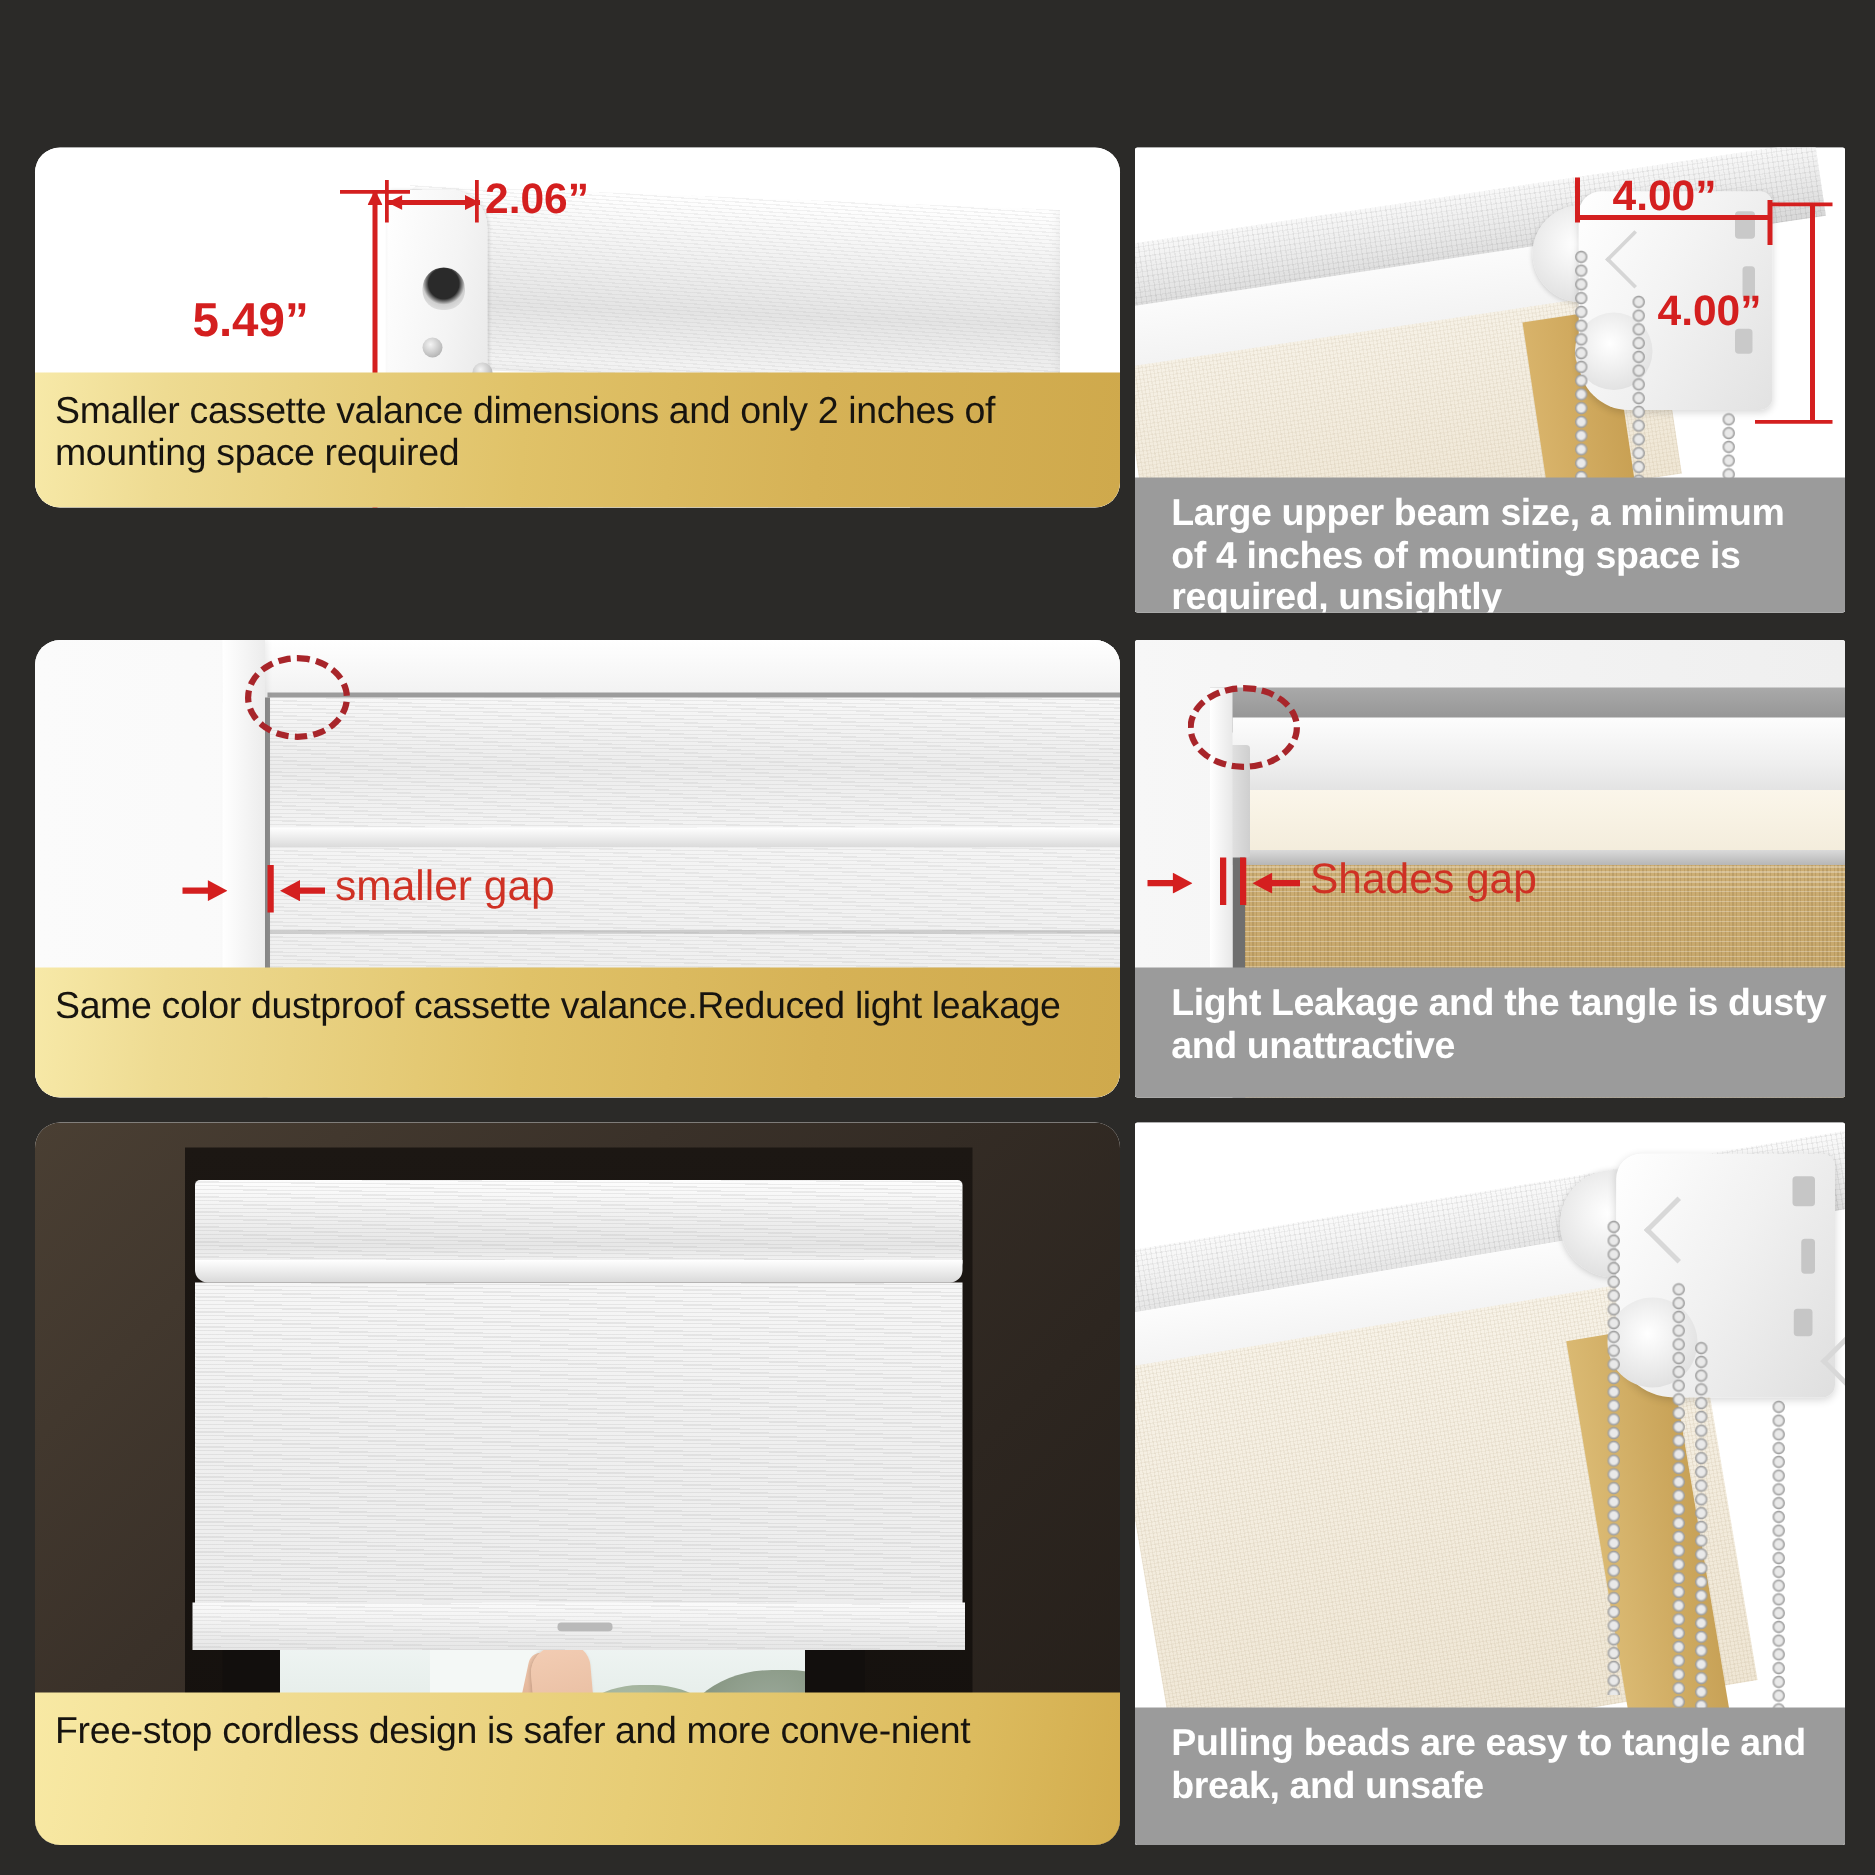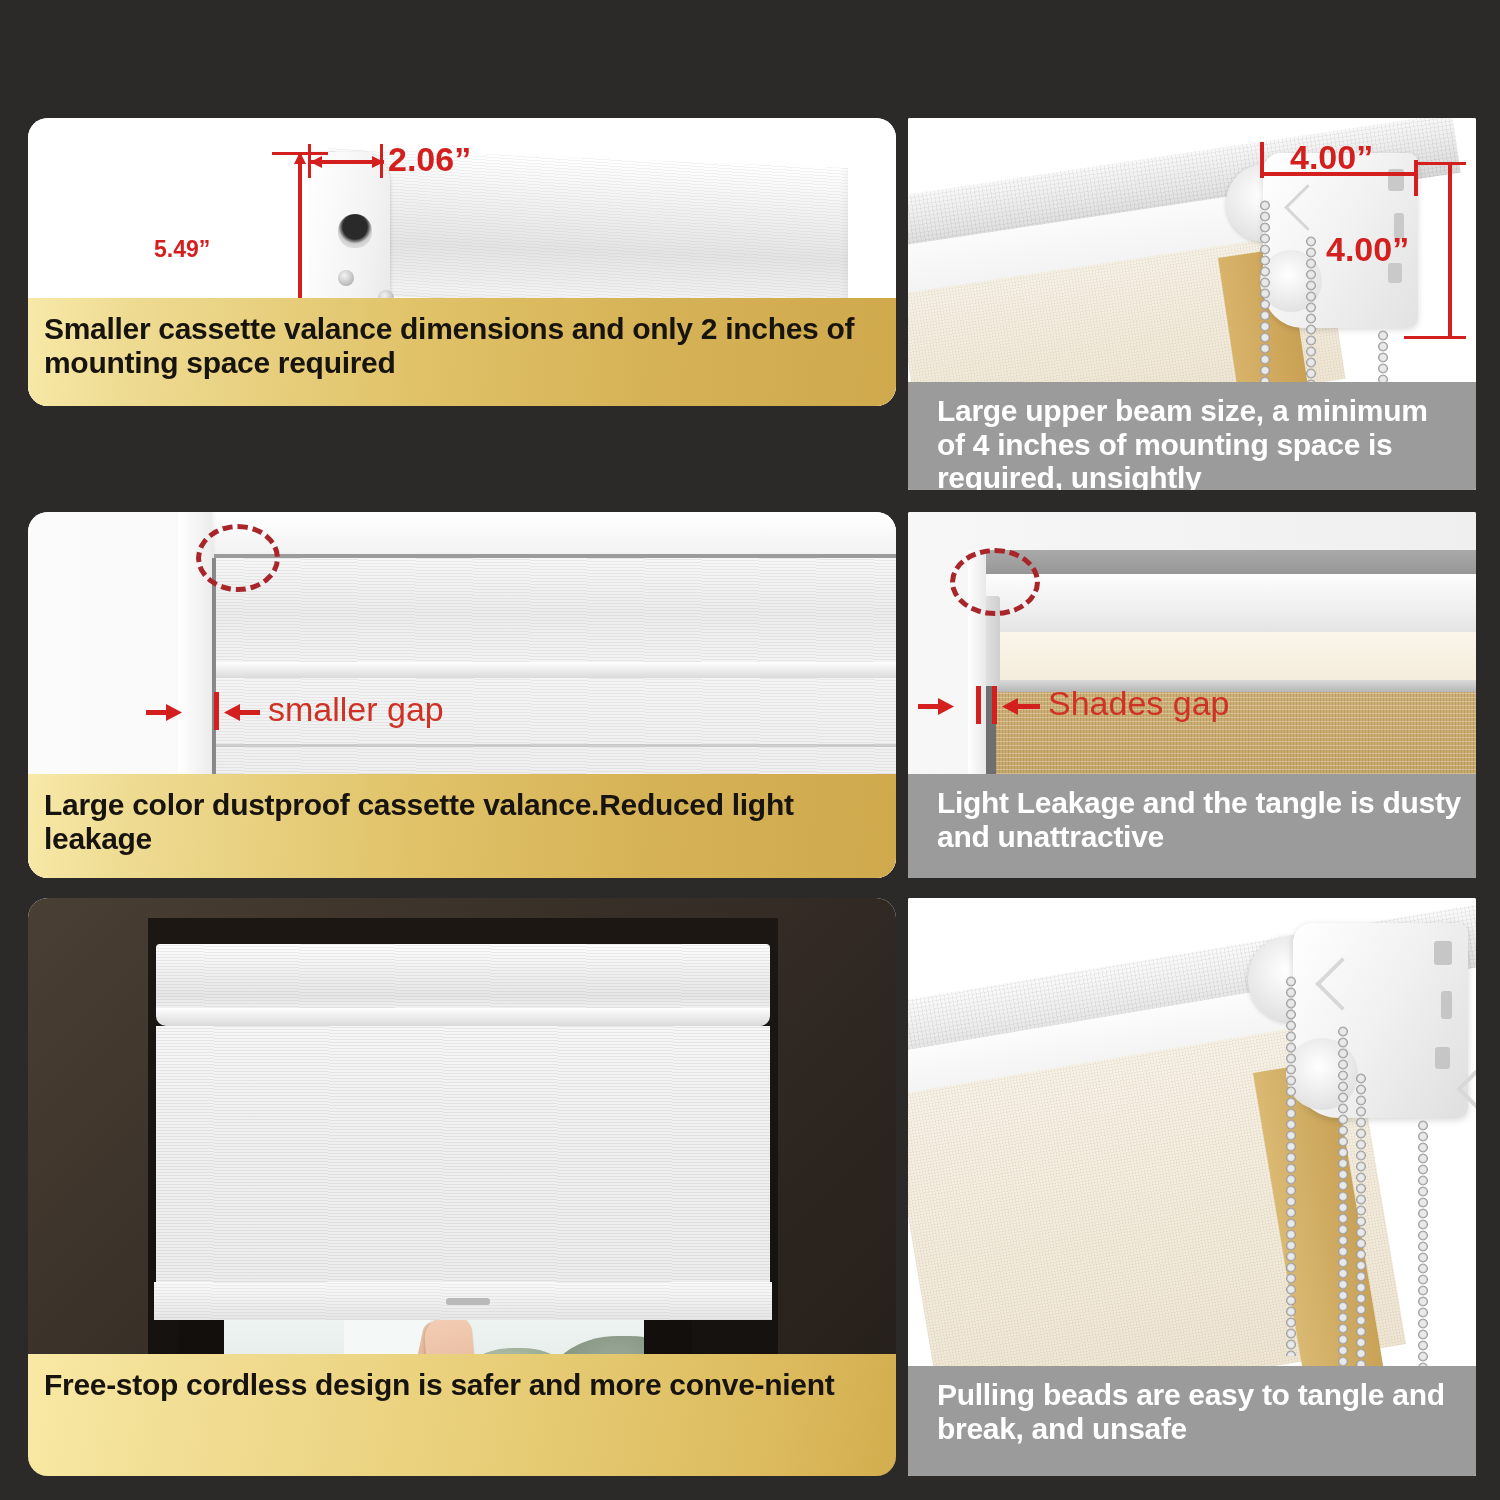--- a/index.html
+++ b/index.html
@@ -33,21 +33,21 @@
   .p5{left:28px;  top:898px;  width:868px; height:578px;}
   .p6{left:908px; top:898px;  width:568px; height:578px;}
 
   .art{position:absolute;inset:0;}
 
   
   .cap{position:absolute;left:0;right:0;bottom:0;box-sizing:border-box;}
   .cap.gold{
     background:linear-gradient(95deg,#f7e9a8 0%,#eedb92 12%,#e0c268 45%,#d6b256 72%,#cfa94c 100%);
     color:#17140f;padding:14px 16px 16px 16px;
-    font-size:30px;font-weight:bold;line-height:1.14;
+    font-size:30px;font-weight:normal;line-height:1.14;
     letter-spacing:-0.3px;
   }
   .cap.gold.soft{
     background:linear-gradient(100deg,#f8e9a4 0%,#f1dd93 20%,#e7cd76 55%,#dcbb5e 85%,#d3ad4e 100%);
   }
   .cap.grey{
     background:#9b9b9b;color:#ffffff;padding:12px 14px 16px 29px;
     font-size:30px;font-weight:bold;line-height:1.12;
     letter-spacing:-0.3px;
   }
@@ -309,21 +309,21 @@
       <div class="rl" style="left:282px;top:42px;width:74px;height:4px;"></div>
       <div class="rl" style="left:282px;top:38px;width:12px;height:12px;clip-path:polygon(100% 0,100% 100%,0 50%);"></div>
       <div class="rl" style="left:344px;top:38px;width:12px;height:12px;clip-path:polygon(0 0,0 100%,100% 50%);"></div>
       <div class="dim-label" style="left:360px;top:22px;font-size:34px;">2.06”</div>
 
       <div class="rl" style="left:244px;top:34px;width:56px;height:3px;"></div>
       <div class="rl" style="left:244px;top:336px;width:56px;height:3px;"></div>
       <div class="rl" style="left:270px;top:36px;width:4px;height:300px;"></div>
       <div class="rl" style="left:266px;top:34px;width:12px;height:12px;clip-path:polygon(0 100%,100% 100%,50% 0);"></div>
       <div class="rl" style="left:266px;top:326px;width:12px;height:12px;clip-path:polygon(0 0,100% 0,50% 100%);"></div>
-      <div class="dim-label" style="left:126px;top:118px;font-size:23px;">5.49”</div>
+      <div class="dim-label" style="left:126px;top:118px;font-size:38px;">5.49”</div>
     </div>
     <div class="cap gold p1c">Smaller cassette valance dimensions and only 2 inches of mounting space required</div>
   </div>
 
   <div class="panel right p2">
     <div class="art">
       <div class="bg"></div>
       <div class="headrail"></div>
       <div class="sheer"></div>
       <div class="creamfab"></div>
@@ -367,21 +367,21 @@
 
       <div class="dashed-ell" style="left:168px;top:12px;width:74px;height:58px;"></div>
 
       <div class="rl" style="left:118px;top:198px;width:26px;height:5px;"></div>
       <div class="rl" style="left:138px;top:192px;width:16px;height:17px;clip-path:polygon(0 0,0 100%,100% 50%);"></div>
       <div class="rl" style="left:186px;top:180px;width:5px;height:38px;"></div>
       <div class="rl" style="left:196px;top:192px;width:16px;height:17px;clip-path:polygon(100% 0,100% 100%,0 50%);"></div>
       <div class="rl" style="left:208px;top:198px;width:24px;height:5px;"></div>
       <div class="dim-label" style="left:240px;top:178px;font-size:34px;font-weight:normal;color:#cf3124;">smaller gap</div>
     </div>
-    <div class="cap gold p3c">Large color dustproof cassette valance.Reduced light leakage</div>
+    <div class="cap gold p3c">Same color dustproof cassette valance.Reduced light leakage</div>
   </div>
 
   <div class="panel right p4">
     <div class="art">
       <div class="wall"></div>
       <div class="topgrey"></div>
       <div class="hrail"></div>
       <div class="cream"></div>
       <div class="silver"></div>
       <div class="gold"></div>

